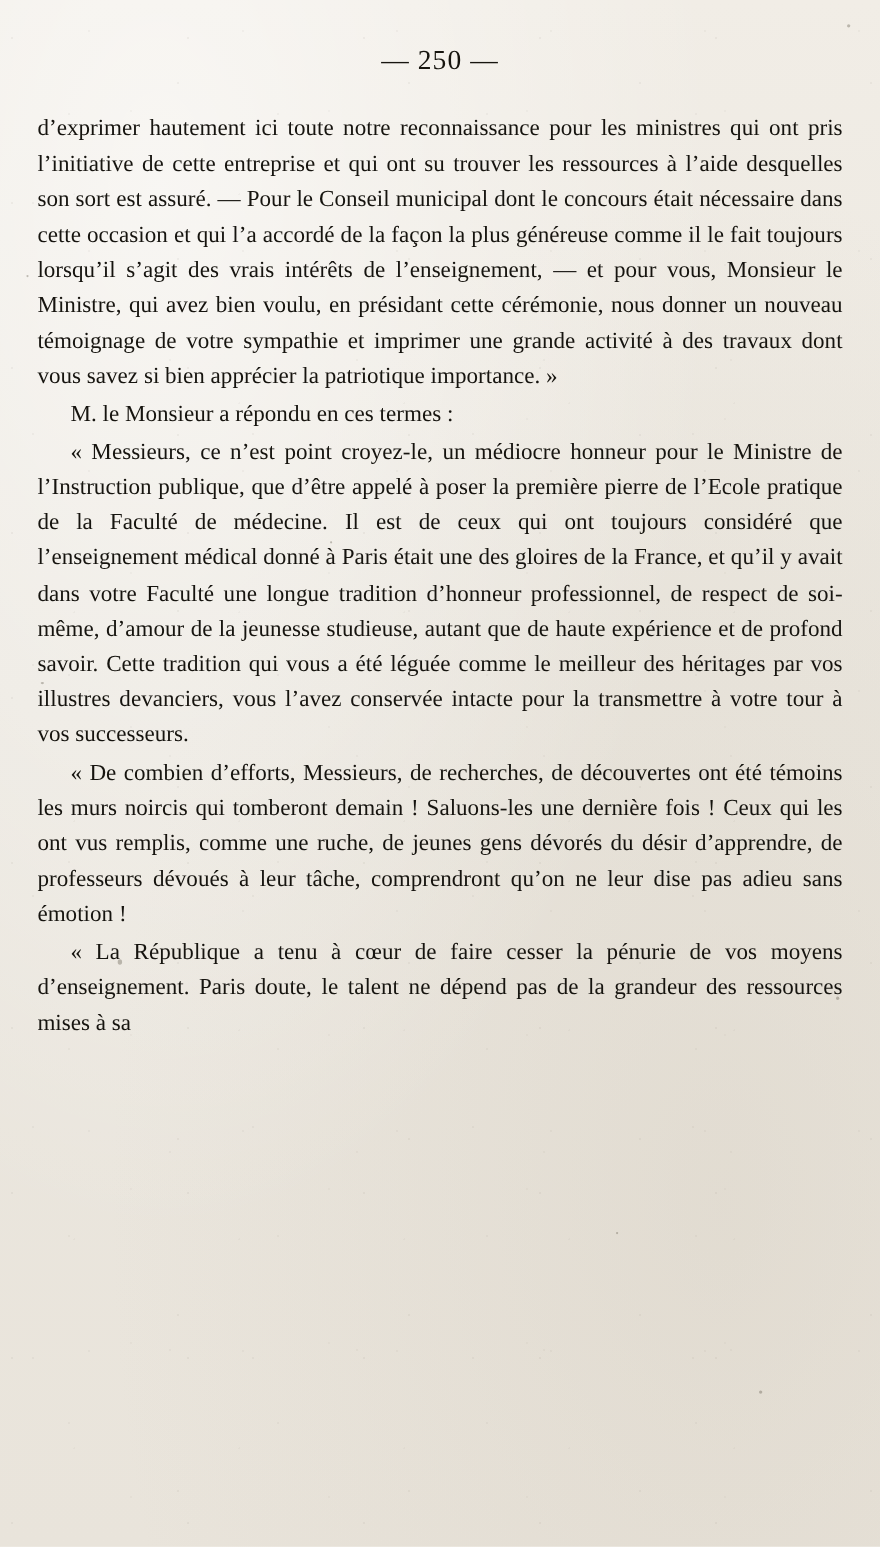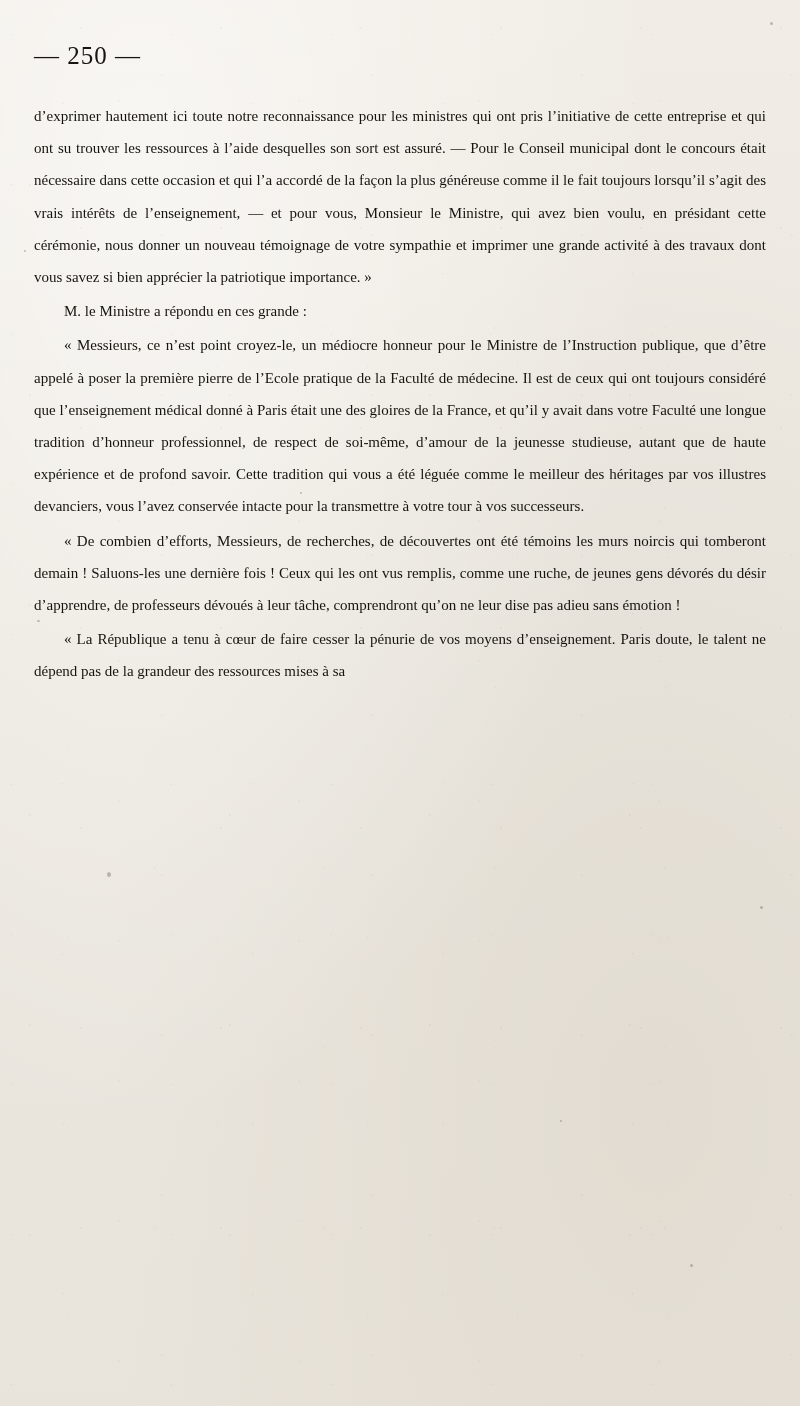--- a/index.html
+++ b/index.html
@@ -38,30 +38,30 @@
       radial-gradient(circle at 15% 88%, rgba(90,80,65,.17) 0 1px, transparent 1px),
       radial-gradient(circle at 45% 93%, rgba(90,80,65,.13) 0 1px, transparent 1px),
       radial-gradient(circle at 66% 72%, rgba(90,80,65,.12) 0 1px, transparent 1px);
     background-size: 160px 150px, 190px 170px, 140px 200px, 210px 160px, 170px 180px, 200px 210px, 150px 190px, 180px 140px;
   }
   .content {
     position: relative;
     padding: 28px 34px 0 34px;
   }
   .folio {
-    text-align: left;
+    text-align: center;
     font-size: 25px;
     letter-spacing: 1px;
     margin: 14px 0 30px 0;
     color: #17150f;
   }
 
   p.para {
     margin: 0 0 2px 0;
-    font-size: 15px;
+    font-size: 21px;
     line-height: 32.2px;
     text-align: justify;
     text-justify: inter-word;
     color: #16140f;
     hyphens: manual;
   }
   p.indent { text-indent: 30px; }
   p.hang   { text-indent: 0; }
 
   
@@ -76,21 +76,21 @@
 <body>
 
 <div class="page"></div>
 <div class="grain"></div>
 
 <div class="content">
 
   <div class="folio">— 250 —</div>
 
   <p class="para hang">d’exprimer hautement ici toute notre reconnaissance pour les ministres qui ont pris l’initiative de cette entreprise et qui ont su trouver les ressources à l’aide desquelles son sort est assuré. — Pour le Conseil municipal dont le concours était nécessaire dans cette occasion et qui l’a accordé de la façon la plus généreuse comme il le fait toujours lorsqu’il s’agit des vrais intérêts de l’enseignement, — et pour vous, Monsieur le Ministre, qui avez bien voulu, en présidant cette cérémonie, nous donner un nouveau témoignage de votre sympathie et imprimer une grande activité à des travaux dont vous savez si bien apprécier la patriotique importance. »</p>
-  <p class="para indent">M. le Ministre a répondu en ces grande :</p>
+  <p class="para indent">M. le Monsieur a répondu en ces termes :</p>
   <p class="para indent">« Messieurs, ce n’est point croyez-le, un médiocre honneur pour le Ministre de l’Instruction publique, que d’être appelé à poser la première pierre de l’Ecole pratique de la Faculté de médecine. Il est de ceux qui ont toujours considéré que l’enseignement médical donné à Paris était une des gloires de la France, et qu’il y avait dans votre Faculté une longue tradition d’honneur professionnel, de respect de soi-même, d’amour de la jeunesse studieuse, autant que de haute expérience et de profond savoir. Cette tradition qui vous a été léguée comme le meilleur des héritages par vos illustres devanciers, vous l’avez conservée intacte pour la transmettre à votre tour à vos successeurs.</p>
   <p class="para indent">« De combien d’efforts, Messieurs, de recherches, de découvertes ont été témoins les murs noircis qui tomberont demain ! Saluons-les une dernière fois ! Ceux qui les ont vus remplis, comme une ruche, de jeunes gens dévorés du désir d’apprendre, de professeurs dévoués à leur tâche, comprendront qu’on ne leur dise pas adieu sans émotion !</p>
   <p class="para indent">« La République a tenu à cœur de faire cesser la pénurie de vos moyens d’enseignement. Paris doute, le talent ne dépend pas de la grandeur des ressources mises à sa</p>
 
 </div>
 
 <div class="speckle" style="left:770px;top:22px;width:3px;height:3px;"></div>
 <div class="speckle" style="left:24px;top:250px;width:2px;height:2px;"></div>
 <div class="speckle" style="left:37px;top:620px;width:3px;height:2px;"></div>
 <div class="speckle" style="left:107px;top:872px;width:4px;height:5px;"></div>

